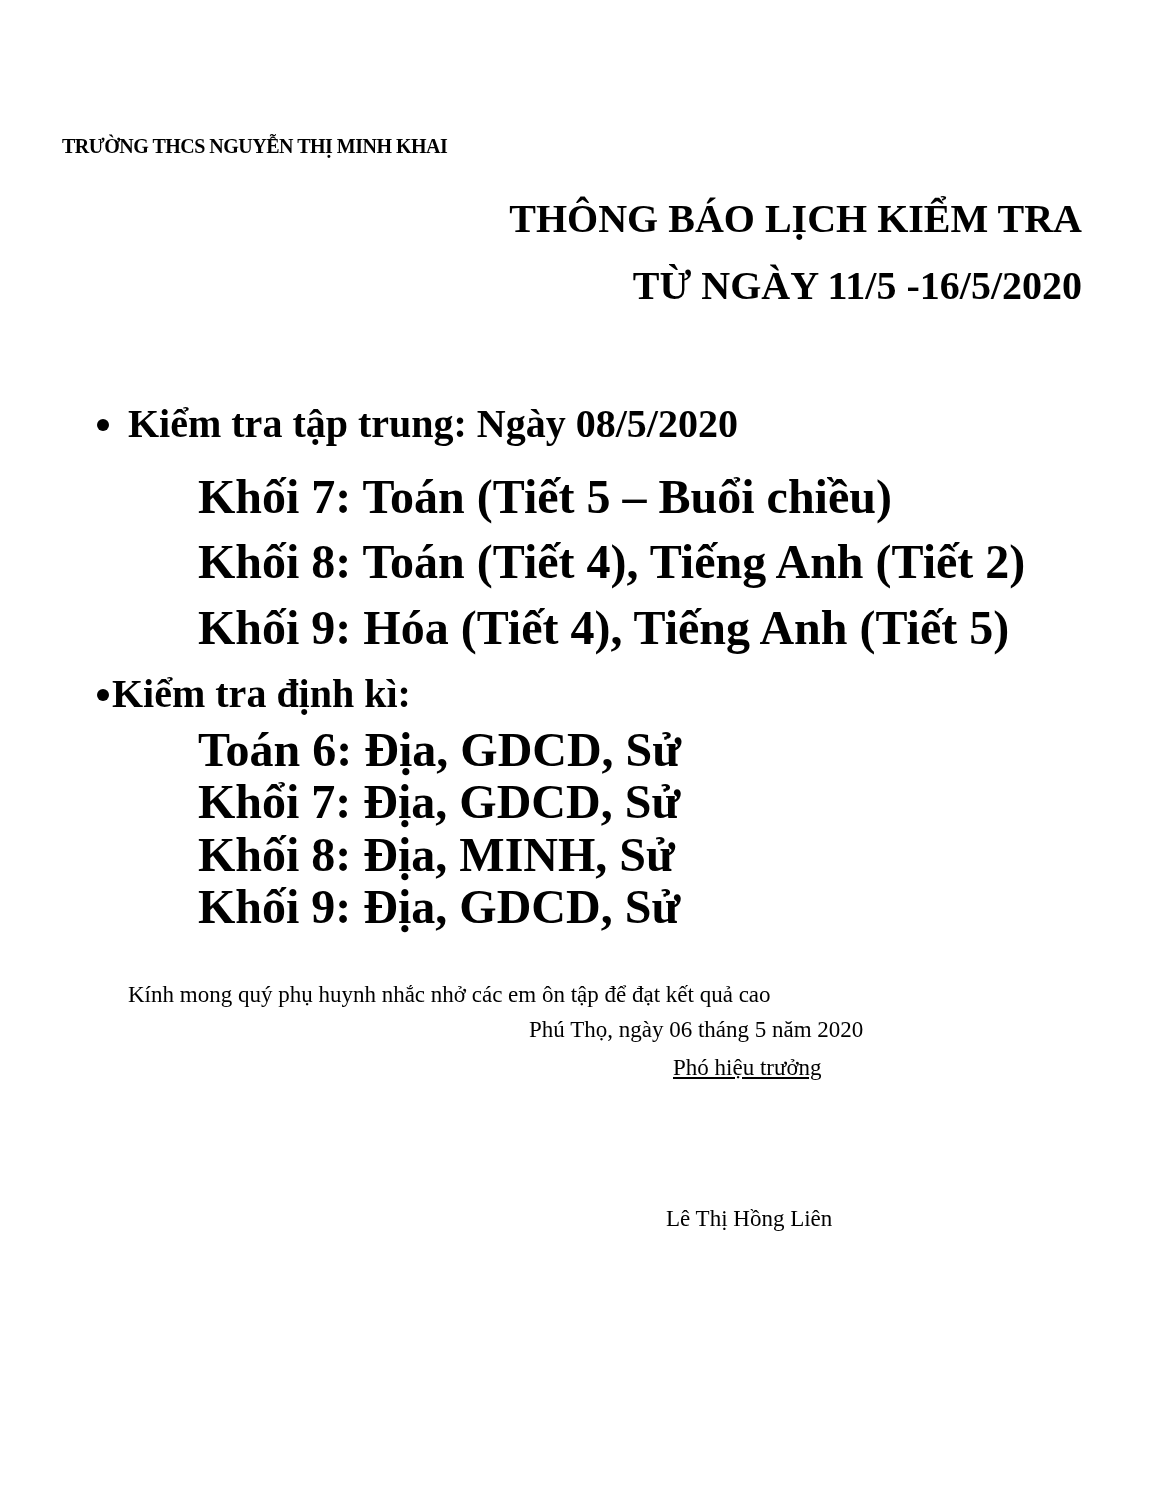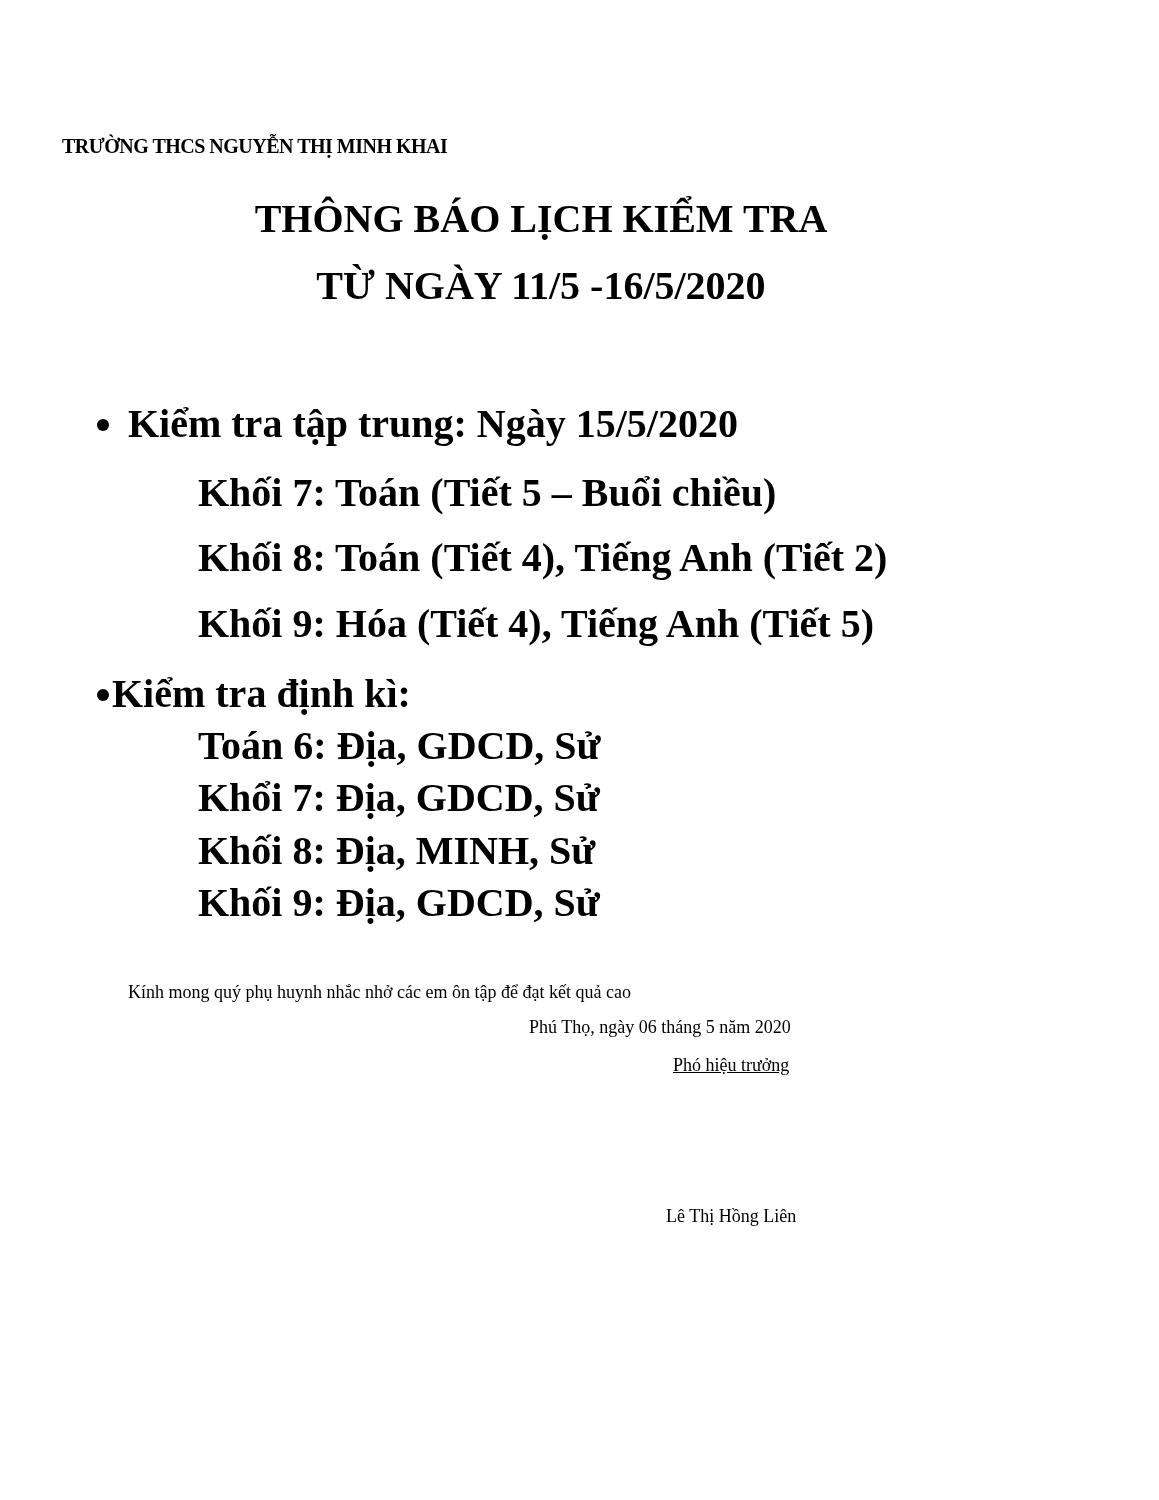--- a/index.html
+++ b/index.html
@@ -2,41 +2,41 @@
 <html><head>
   <meta charset="utf-8">
   <style>
     html, body { margin: 0; padding: 0; background: #ffffff; }
     body {
       width: 1159px; height: 1500px; position: relative; overflow: hidden;
       font-family: "Liberation Serif", "DejaVu Serif", serif; color: #000;
     }
     .abs { position: absolute; white-space: nowrap; }
     .school { left: 62px; top: 135px; font-size: 20px; font-weight: bold; letter-spacing: -0.5px; }
-    .title { left: 0; width: 1085px; text-align: center; font-size: 40px; font-weight: bold; font-family: Liberation Serif, serif; }
+    .title { left: 0; width: 1085px; text-align: right; font-size: 40px; font-weight: bold; font-family: Liberation Serif, serif; }
     .t1 { top: 195px; left: 0; width: 1082px; }
     .t2 { top: 262px; left: 0; width: 1082px; }
     .bullet-line { font-size: 40px; font-weight: bold; }
     .bullet-dot {
       position: absolute; width: 12px; height: 12px; border-radius: 50%; background: #000;
     }
-    .sub { font-size: 40px; font-weight: bold; left: 198px; }
-    .foot { font-size: 18px; }
+    .sub { font-size: 48px; font-weight: bold; left: 198px; }
+    .foot { font-size: 23px; }
   </style>
 </head>
 <body>
 
 <div>
   <div class="abs school">TRƯỜNG THCS NGUYỄN THỊ MINH KHAI</div>
   <div class="abs title t1">THÔNG BÁO LỊCH KIỂM TRA</div>
   <div class="abs title t2">TỪ NGÀY 11/5 -16/5/2020</div>
 
   <div>
     <span class="bullet-dot" style="left:97px; top:419px;"></span>
-    <div class="abs bullet-line" style="left:128px; top:400px;">Kiểm tra tập trung: Ngày 15/5/2020</div>
+    <div class="abs bullet-line" style="left:128px; top:400px;">Kiểm tra tập trung: Ngày 08/5/2020</div>
     <div class="abs sub" style="top:469px;">Khối 7: Toán (Tiết 5 – Buổi chiều)</div>
     <div class="abs sub" style="top:534px;">Khối 8: Toán (Tiết 4), Tiếng Anh (Tiết 2)</div>
     <div class="abs sub" style="top:600px;">Khối 9: Hóa (Tiết 4), Tiếng Anh (Tiết 5)</div>
   </div>
 
   <div>
     <span class="bullet-dot" style="left:97px; top:689px;"></span>
     <div class="abs bullet-line" style="left:112px; top:670px;">Kiểm tra định kì:</div>
     <div class="abs sub" style="top:722px;">Toán 6: Địa, GDCD, Sử</div>
     <div class="abs sub" style="top:774px;">Khổi 7: Địa, GDCD, Sử</div>

